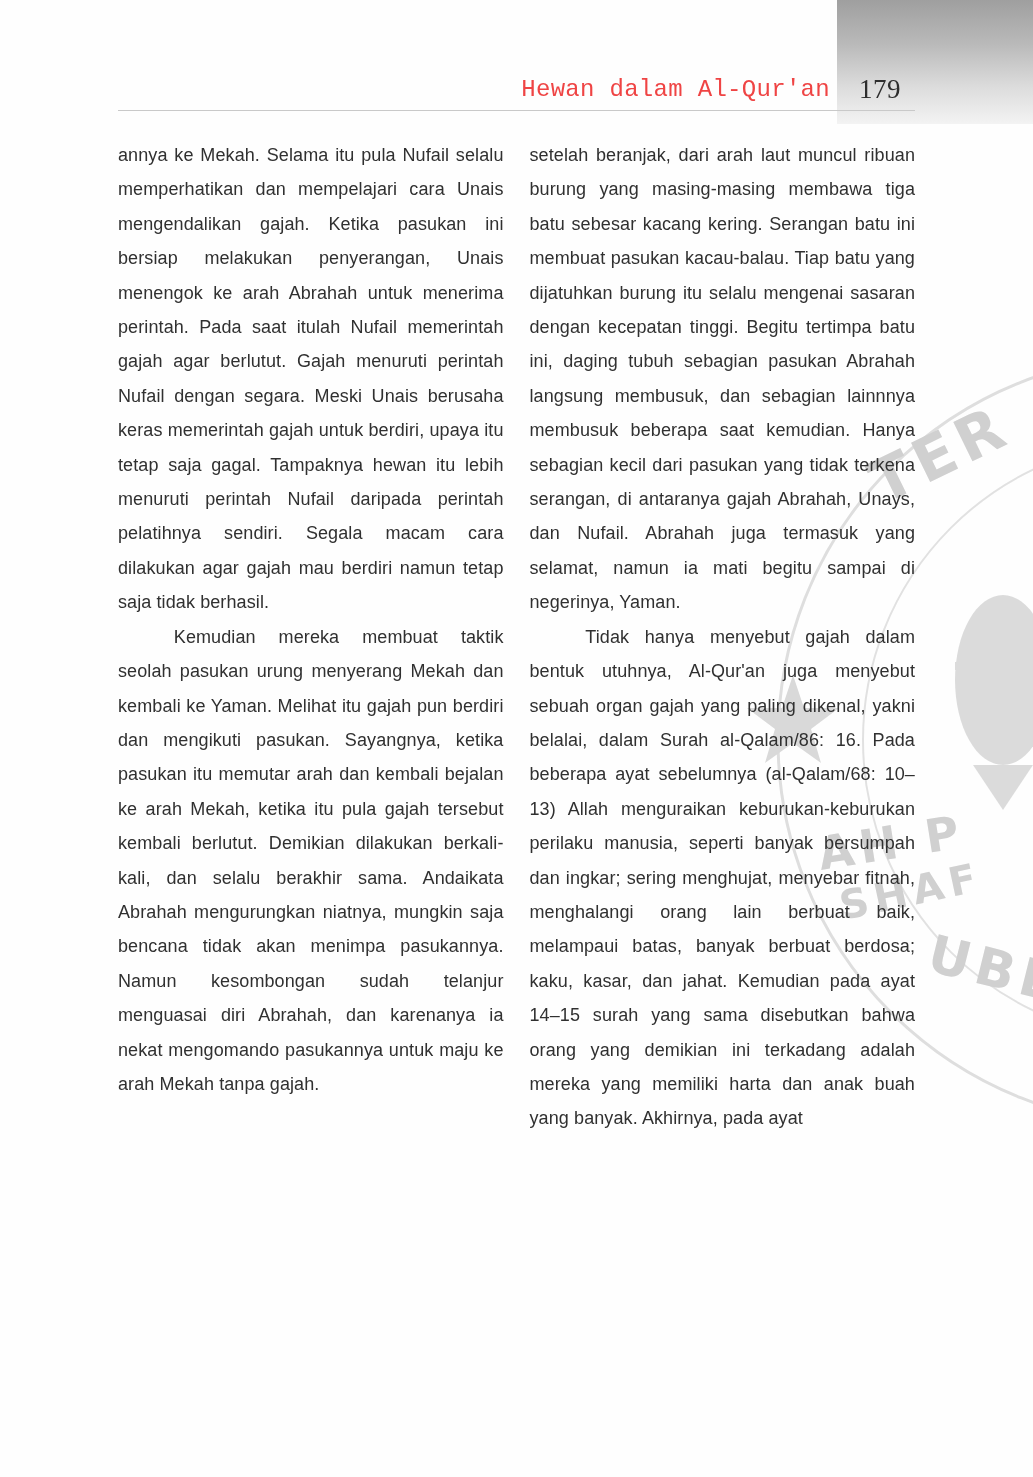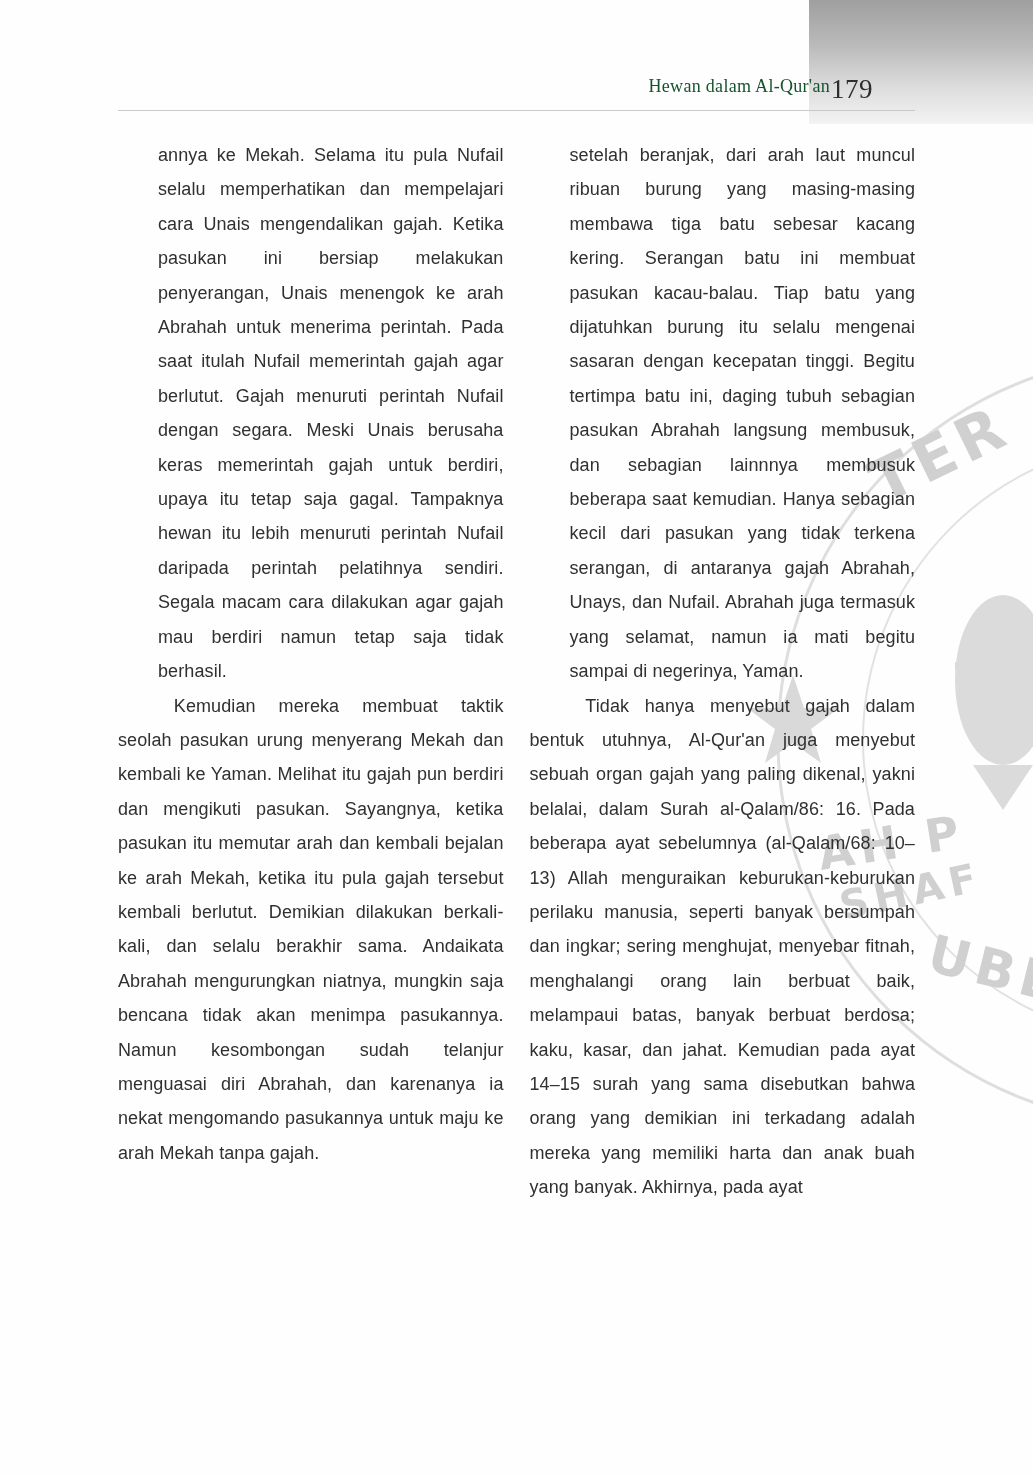--- a/index.html
+++ b/index.html
@@ -14,21 +14,21 @@
     background: #fefefe;
     overflow: hidden;
     font-family: "Liberation Sans", sans-serif;
   }
 
   
   .corner-gradient {
     position: absolute;
     top: 0;
     right: 0;
-    width: 224px;
+    width: 196px;
     height: 124px;
     background: linear-gradient(to bottom, #9f9f9f 0%, #b9b9b9 35%, #dcdcdc 70%, #f3f3f3 100%);
     z-index: 1;
     margin-left: 20px;
   }
   .page-number {
     position: absolute;
     top: 74px;
     left: 22px;
     font-family: "Liberation Serif", serif;
@@ -40,23 +40,23 @@
   
   .running-head-wrap {
     position: absolute;
     top: 76px;
     left: 118px;
     width: 712px;
     text-align: right;
     z-index: 3;
   }
   .running-head {
-    font-family: Liberation Serif, serif;
-    font-size: 18px;
-    color: #14532d;
+    font-family: Liberation Mono, monospace;
+    font-size: 24px;
+    color: #ef4444;
     letter-spacing: 0.3px;
   }
   .header-rule {
     position: absolute;
     top: 110px;
     left: 118px;
     width: 797px;
     height: 0;
     border: none;
     border-top: 1.5px solid #c9c9c9;
@@ -93,21 +93,20 @@
     font-size: 18px;
     line-height: 34.4px;
     letter-spacing: 0.1px;
   }
   .col p {
     margin: 0;
     text-indent: 3.1em;
   }
   .col p.no-indent {
     text-indent: 0;
-    margin-left: 40px;
   }
 
   .wm-text {
     font-family: "DejaVu Sans", sans-serif;
     font-weight: bold;
     fill: #c8c8c8;
     letter-spacing: 6px;
   }
 </style>
 </head>

